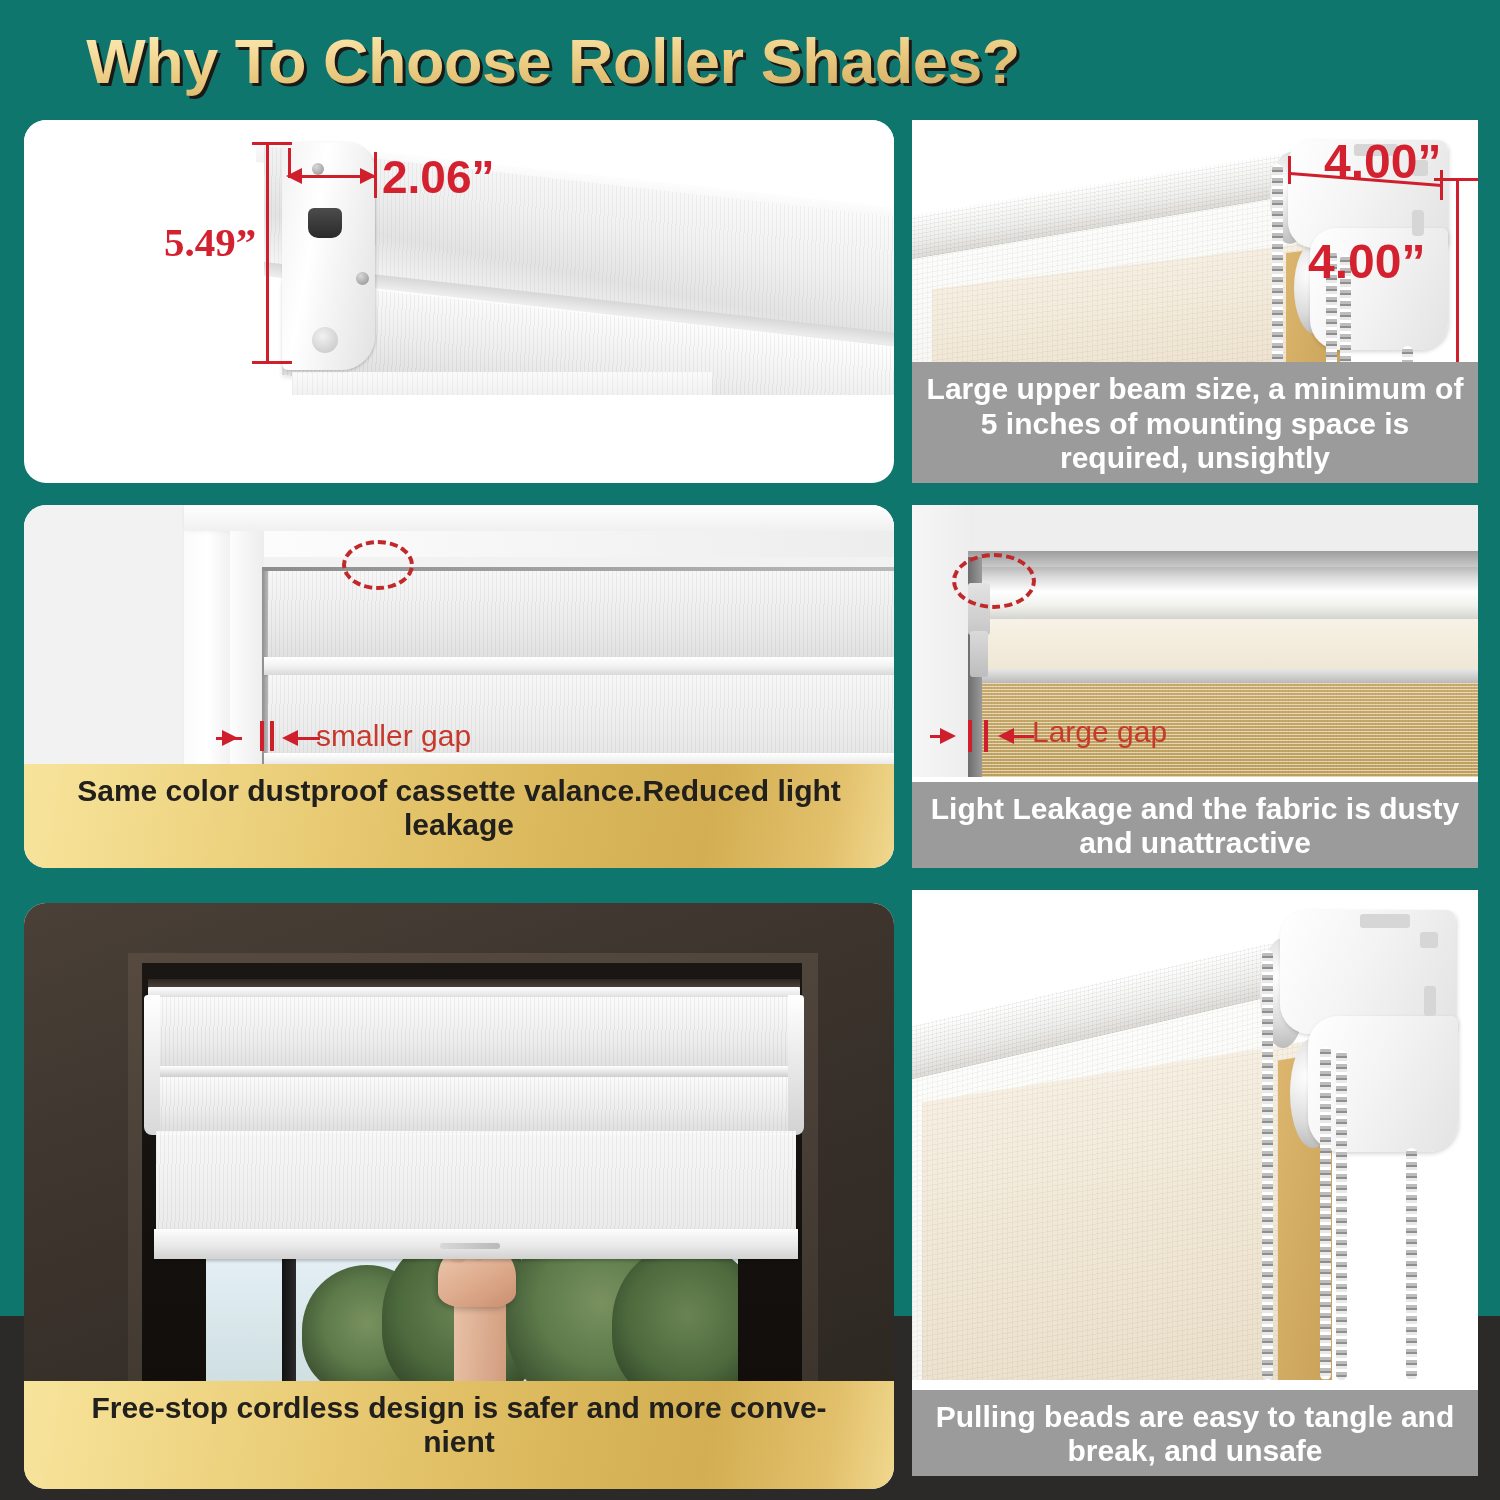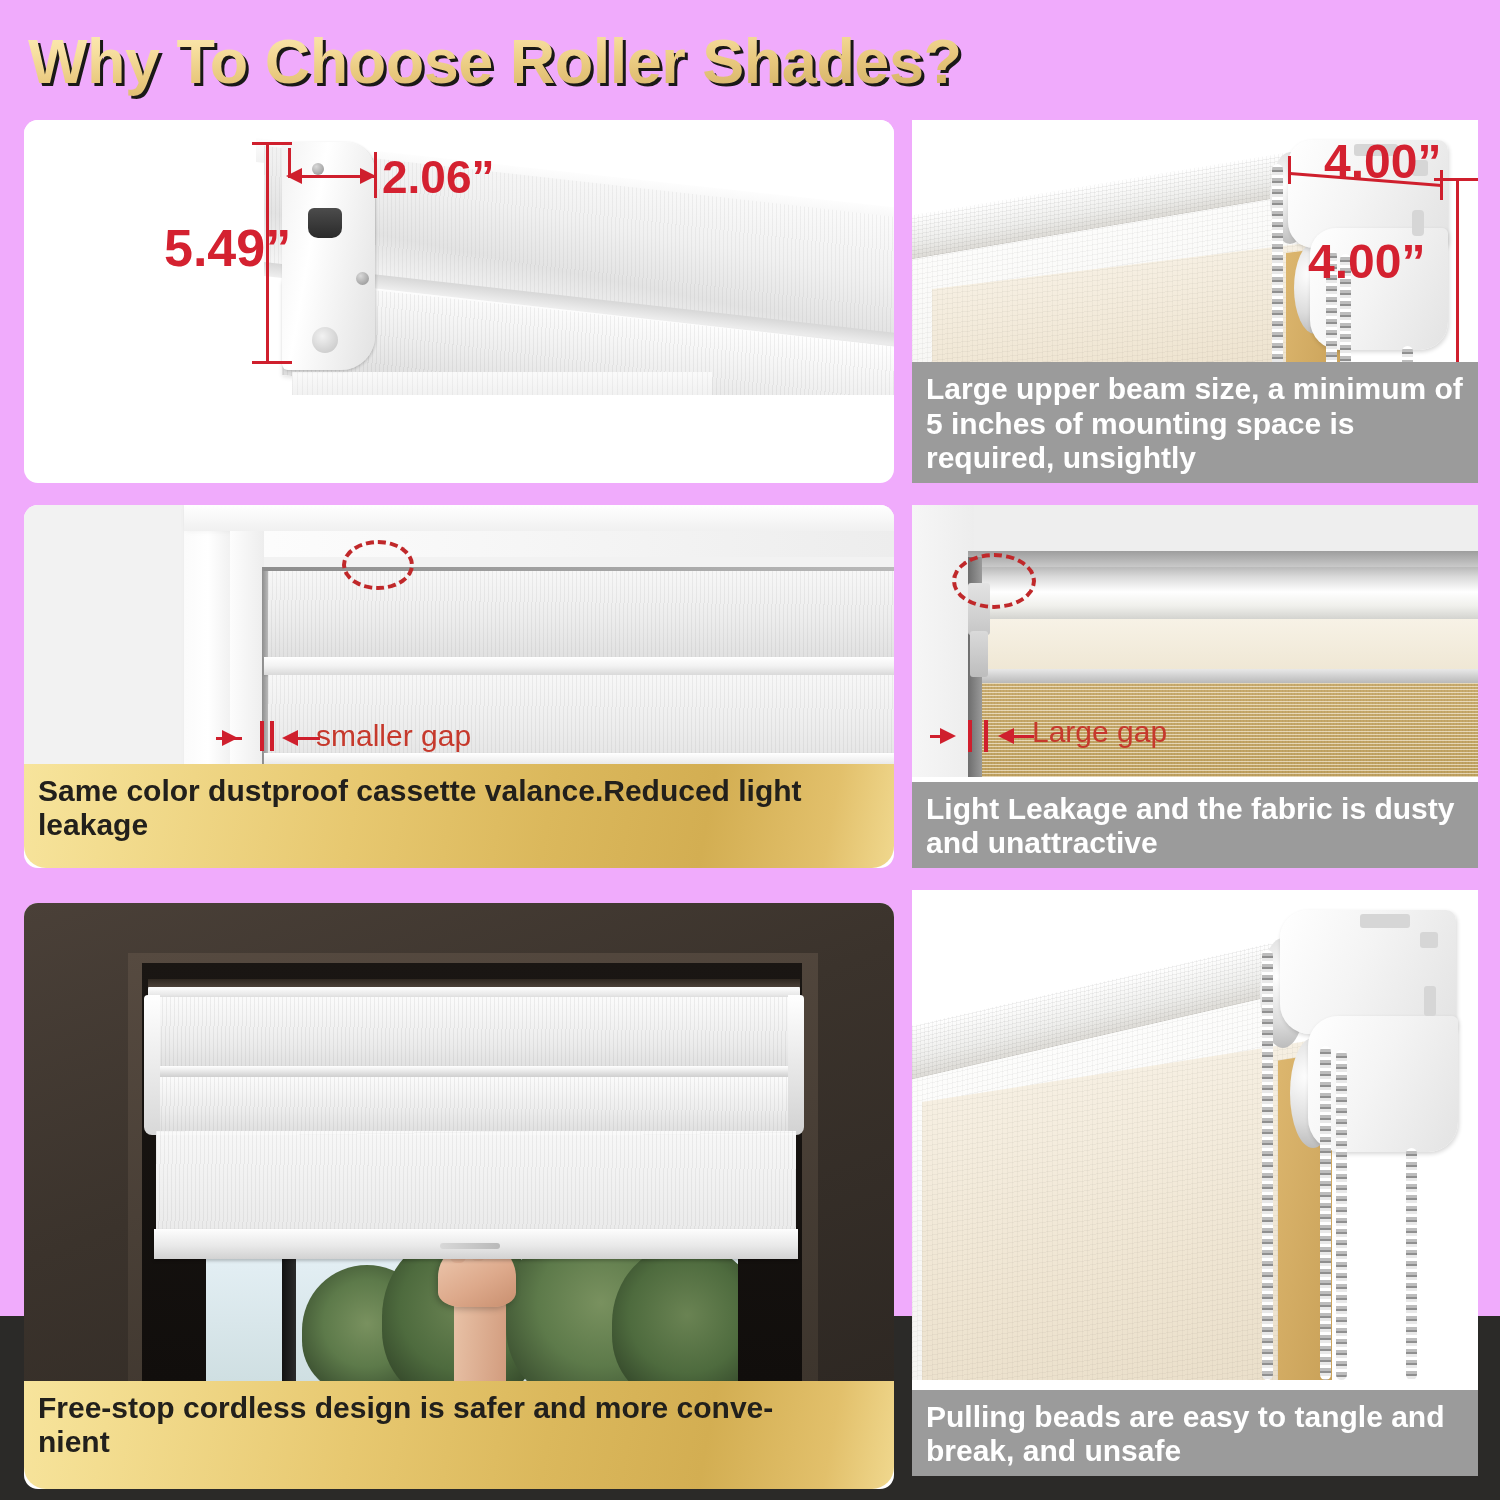--- a/index.html
+++ b/index.html
@@ -5,21 +5,22 @@
   * { box-sizing: border-box; margin: 0; padding: 0; }
   html, body {
     width: 1500px; height: 1500px;
     background: #2b2a28;
     font-family: "Liberation Sans", sans-serif;
     overflow: hidden;
   }
   #page {
     position: relative;
     width: 1500px; height: 1316px;
-    background: #f0abfc;
+    background: #0f766e;
+    text-align: center;
   }
 
   
   .title {
     position: absolute;
     left: 28px; top: 22px;
     width: 1050px; height: 78px;
     font-size: 63px;
     font-weight: bold;
     letter-spacing: -0.5px;
@@ -43,21 +44,21 @@
     z-index: 0;
   }
   .title { z-index: 1; }
 
   
   .panel {
     position: absolute;
     overflow: hidden;
     background: #ffffff;
   }
-  .panel.left  { border-radius: 14px; }
+  .panel.left  { border-radius: 22px; }
   .panel.right { border-radius: 0; }
 
   .media {
     position: absolute;
     left: 0; right: 0; top: 0;
     overflow: hidden;
   }
 
   
   .caption {
@@ -373,21 +374,21 @@
       <div class="tick-v" style="left:264px; top:28px; height:30px;"></div>
       <div class="tick-v" style="left:350px; top:32px; height:46px;"></div>
       <div class="dimline-h" style="left:264px; top:55px; width:88px;"></div>
       <div class="arrow-l" style="left:262px; top:48px;"></div>
       <div class="arrow-r" style="left:336px; top:48px;"></div>
       <div class="dimtext" style="left:358px; top:30px; font-size:46px;">2.06”</div>
 
       <div class="dimline-v" style="left:242px; top:22px; height:222px;"></div>
       <div class="tick-h" style="left:228px; top:22px; width:40px;"></div>
       <div class="tick-h" style="left:228px; top:241px; width:40px;"></div>
-      <div class="dimtext" style="left:140px; top:98px; font-size:52px;">5.49”</div>
+      <div class="dimtext" style="left:140px; top:98px; font-size:41px;font-family:Liberation Serif, serif;">5.49”</div>
     </div>
 
   </div>
 
   <div class="panel right" style="left:912px; top:120px; width:566px; height:363px;">
     <div class="media" style="height:272px; background:#fff;">
 
       <div class="sh-white" style="left:-10px; top:52px; width:420px; height:230px;
            transform: skewY(-9.5deg); transform-origin: right top;"></div>
 

